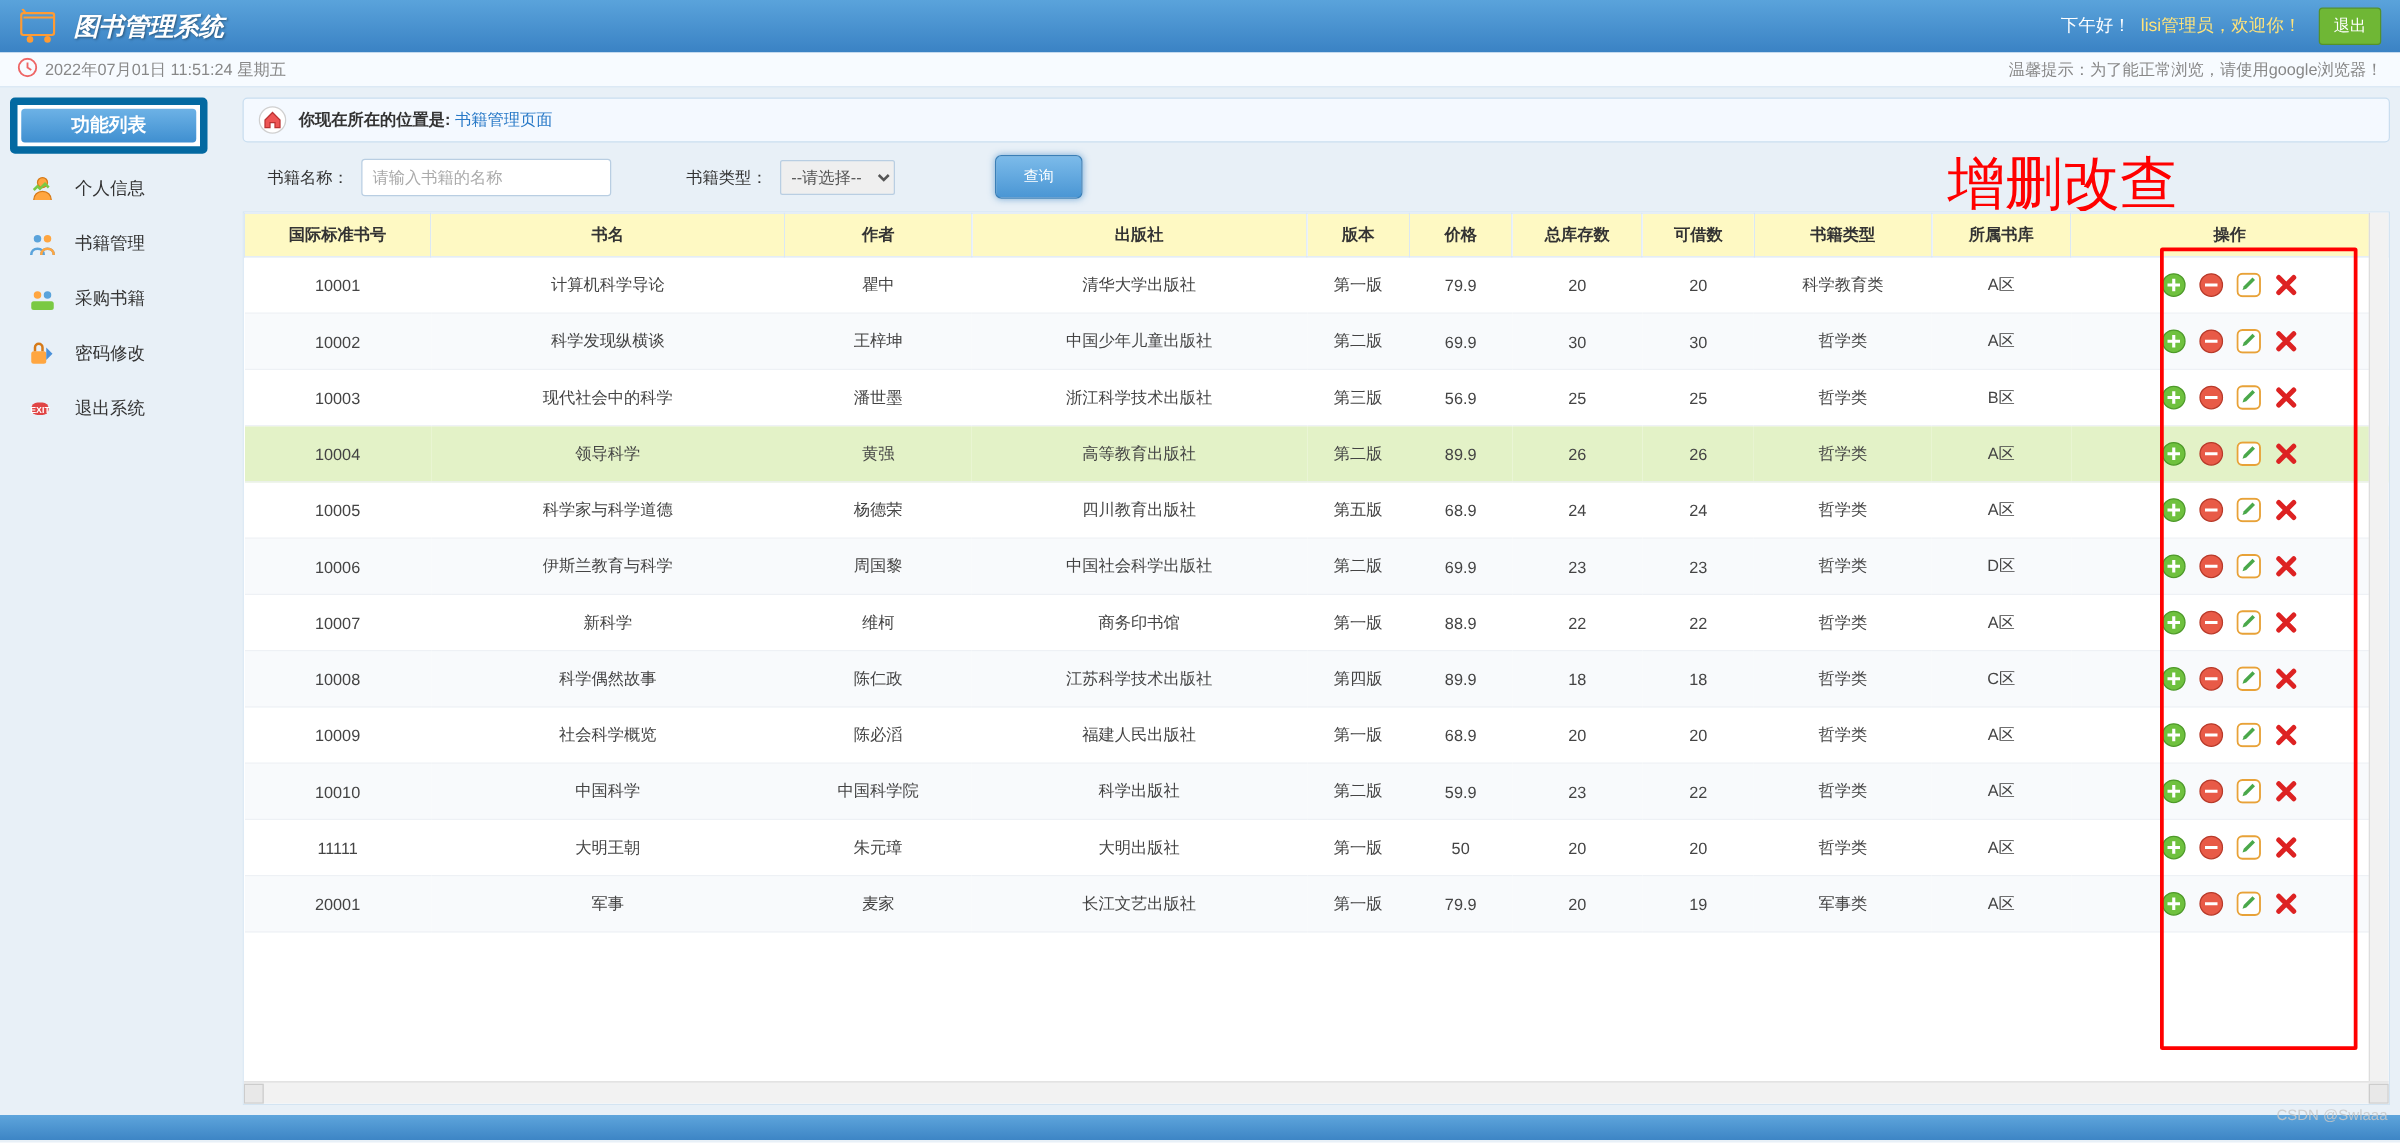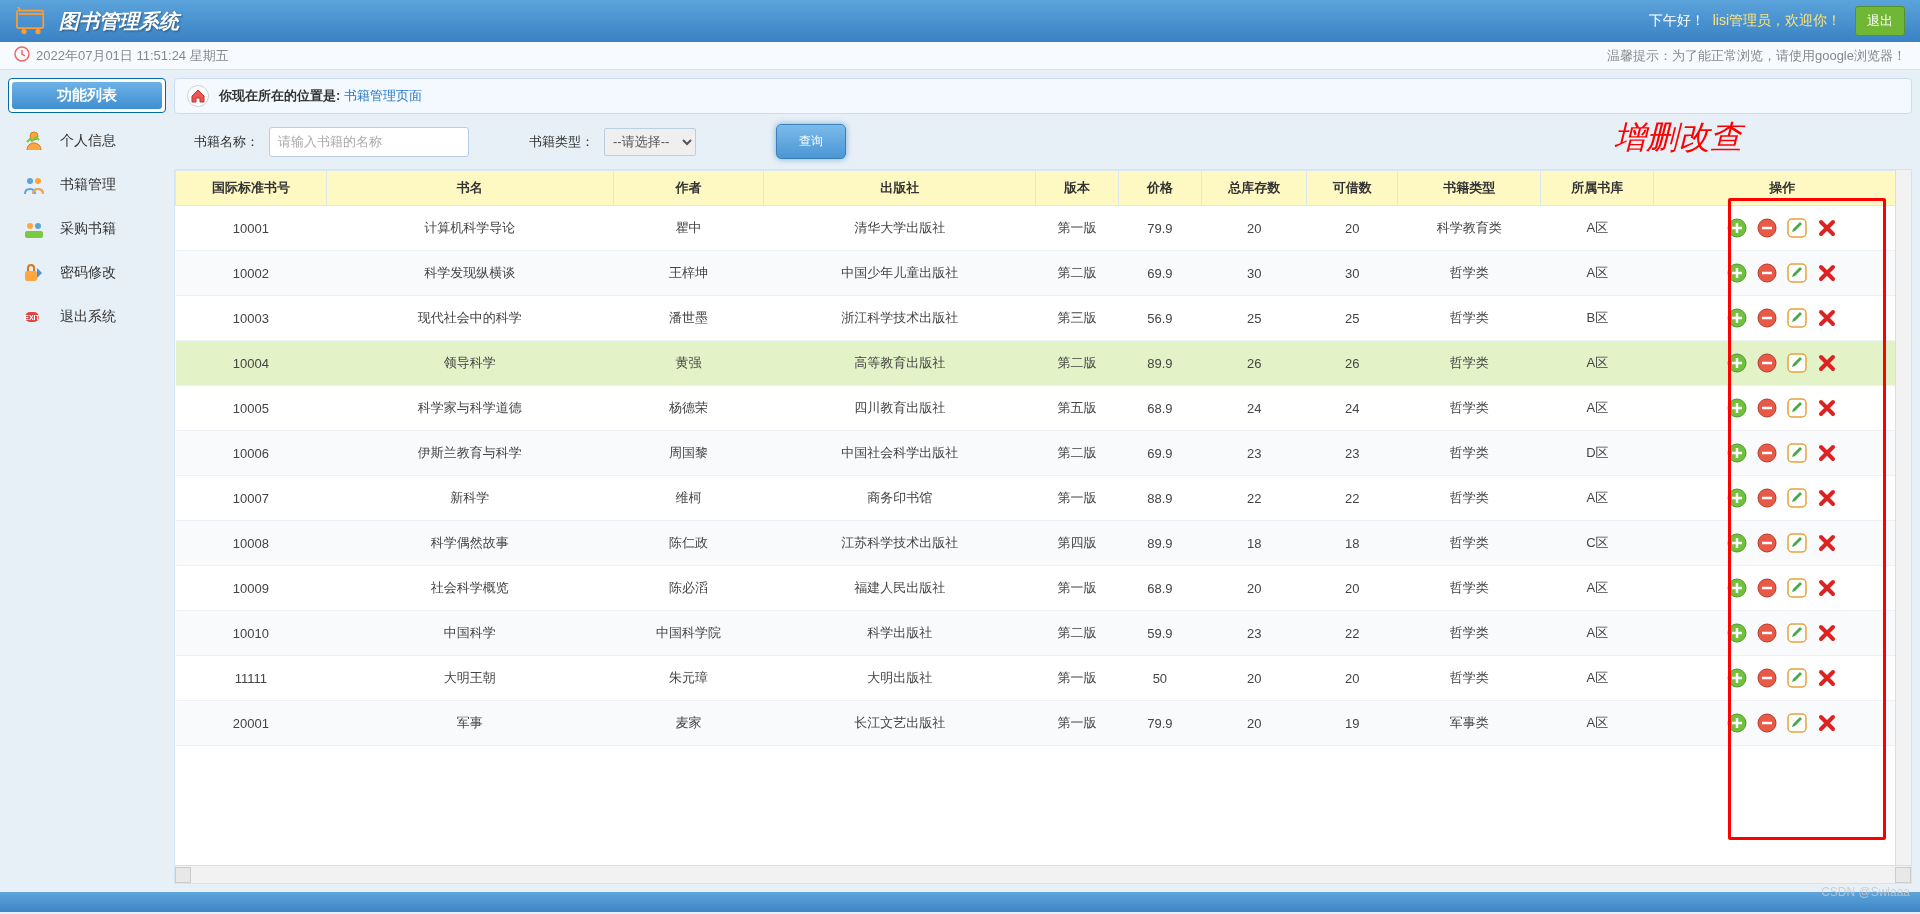--- a/index.html
+++ b/index.html
@@ -14,38 +14,38 @@
     .logout-btn { background: #6fb735; border: 1px solid #559229; color: #fff; padding: 5px 11px; border-radius: 3px; font-size: 13px; cursor: pointer; margin-left: 6px; }
     
     .subbar { height: 28px; display: flex; align-items: center; justify-content: space-between; padding: 0 14px; font-size: 13px; color: #888; background: #f7fbff; border-bottom: 1px solid #d3e4f2; }
     .subbar-left { display: flex; align-items: center; gap: 6px; }
     .clock-icon { display: inline-block; }
     .subbar-right { color: #888; }
     
     .main-wrap { display: flex; padding: 8px; gap: 8px; height: calc(100vh - 92px); }
     
     .sidebar { width: 158px; flex-shrink: 0; }
-    .side-title-wrap { background: #fff; border: 1px solid #0369a1; border-radius: 4px; padding: 3px; margin-bottom: 6px; }
+    .side-title-wrap { background: #fff; border: 6px solid #0369a1; border-radius: 4px; padding: 3px; margin-bottom: 6px; }
     .side-title { background: linear-gradient(to bottom, #6db2e6, #3f8fd0); color: #fff; font-size: 15px; font-weight: bold; border-radius: 3px; text-align: center; padding: 4px 0; }
     .side-item { display: flex; align-items: center; padding: 10px 8px 10px 14px; cursor: pointer; color: #333; font-size: 14px; }
     .side-ico { width: 24px; height: 24px; margin-right: 14px; display: inline-flex; align-items: center; justify-content: center; }
     
-    .content { flex: 1; display: flex; flex-direction: column; min-width: 0; }
+    .content { flex: 1; display: flex; flex-direction: column; min-width: 0; margin-left: 20px; }
     .breadcrumb-box { background: #f4f9ff; border: 1px solid #c9def0; border-radius: 4px; padding: 6px 12px; display: flex; align-items: center; gap: 10px; font-size: 13px; }
     .home-icon { display: inline-flex; background: #fff; border-radius: 50%; padding: 2px; border: 1px solid #d0d0d0; }
     .bc-link { color: #2879c7; }
     
     .search-row { display: flex; align-items: center; padding: 10px 20px; gap: 10px; position: relative; }
     .search-lbl { font-size: 13px; color: #333; }
     .text-input { height: 30px; width: 200px; border: 1px solid #b9cee2; border-radius: 3px; padding: 0 8px; font-size: 13px; color: #666; }
     .text-input::placeholder { color: #aaa; }
     .select-input { height: 28px; width: 92px; border: 1px solid #b9cee2; border-radius: 2px; font-size: 13px; padding: 0 4px; color: #555; }
     .gap-40 { width: 40px; }
     .search-btn { background: linear-gradient(to bottom, #7cbbea, #4a96d4); color: #fff; border: 1px solid #3a7fb7; border-radius: 5px; padding: 8px 22px; font-size: 12px; cursor: pointer; box-shadow: 0 0 6px rgba(70,140,200,0.7); margin-left: 70px; }
-    .big-red { position: absolute; right: 170px; top: 2px; color: #ff0000; font-size: 32px; font-weight: normal; font-family: SimSun, serif; font-style: italic; }
+    .big-red { position: absolute; right: 170px; top: 2px; color: #ff0000; font-size: 46px; font-weight: normal; font-family: SimSun, serif; }
     
     .table-area { flex: 1; background: #fff; border: 1px solid #d3e4f2; overflow: hidden; position: relative; display: flex; flex-direction: column; }
     .tbl-scroll { overflow: auto; flex: 1; }
     .tbl { width: 100%; border-collapse: collapse; }
     .tbl th { background: #fef9c3; border: 1px solid #dbe8f3; padding: 8px 4px; font-size: 13px; font-weight: bold; text-align: center; color: #333; position: sticky; top: 0; }
     .tbl td { border-bottom: 1px solid #eef1f5; padding: 11px 4px; font-size: 13px; text-align: center; color: #444; }
     .tbl tbody tr:nth-child(even) { background: #f8fafc; }
     .tbl tbody tr.hovered { background: #e3f2c7 !important; }
     .op-cell { display: flex; justify-content: center; gap: 8px; align-items: center; }
     .op-icon { width: 22px; height: 22px; cursor: pointer; display: inline-flex; align-items: center; justify-content: center; }

